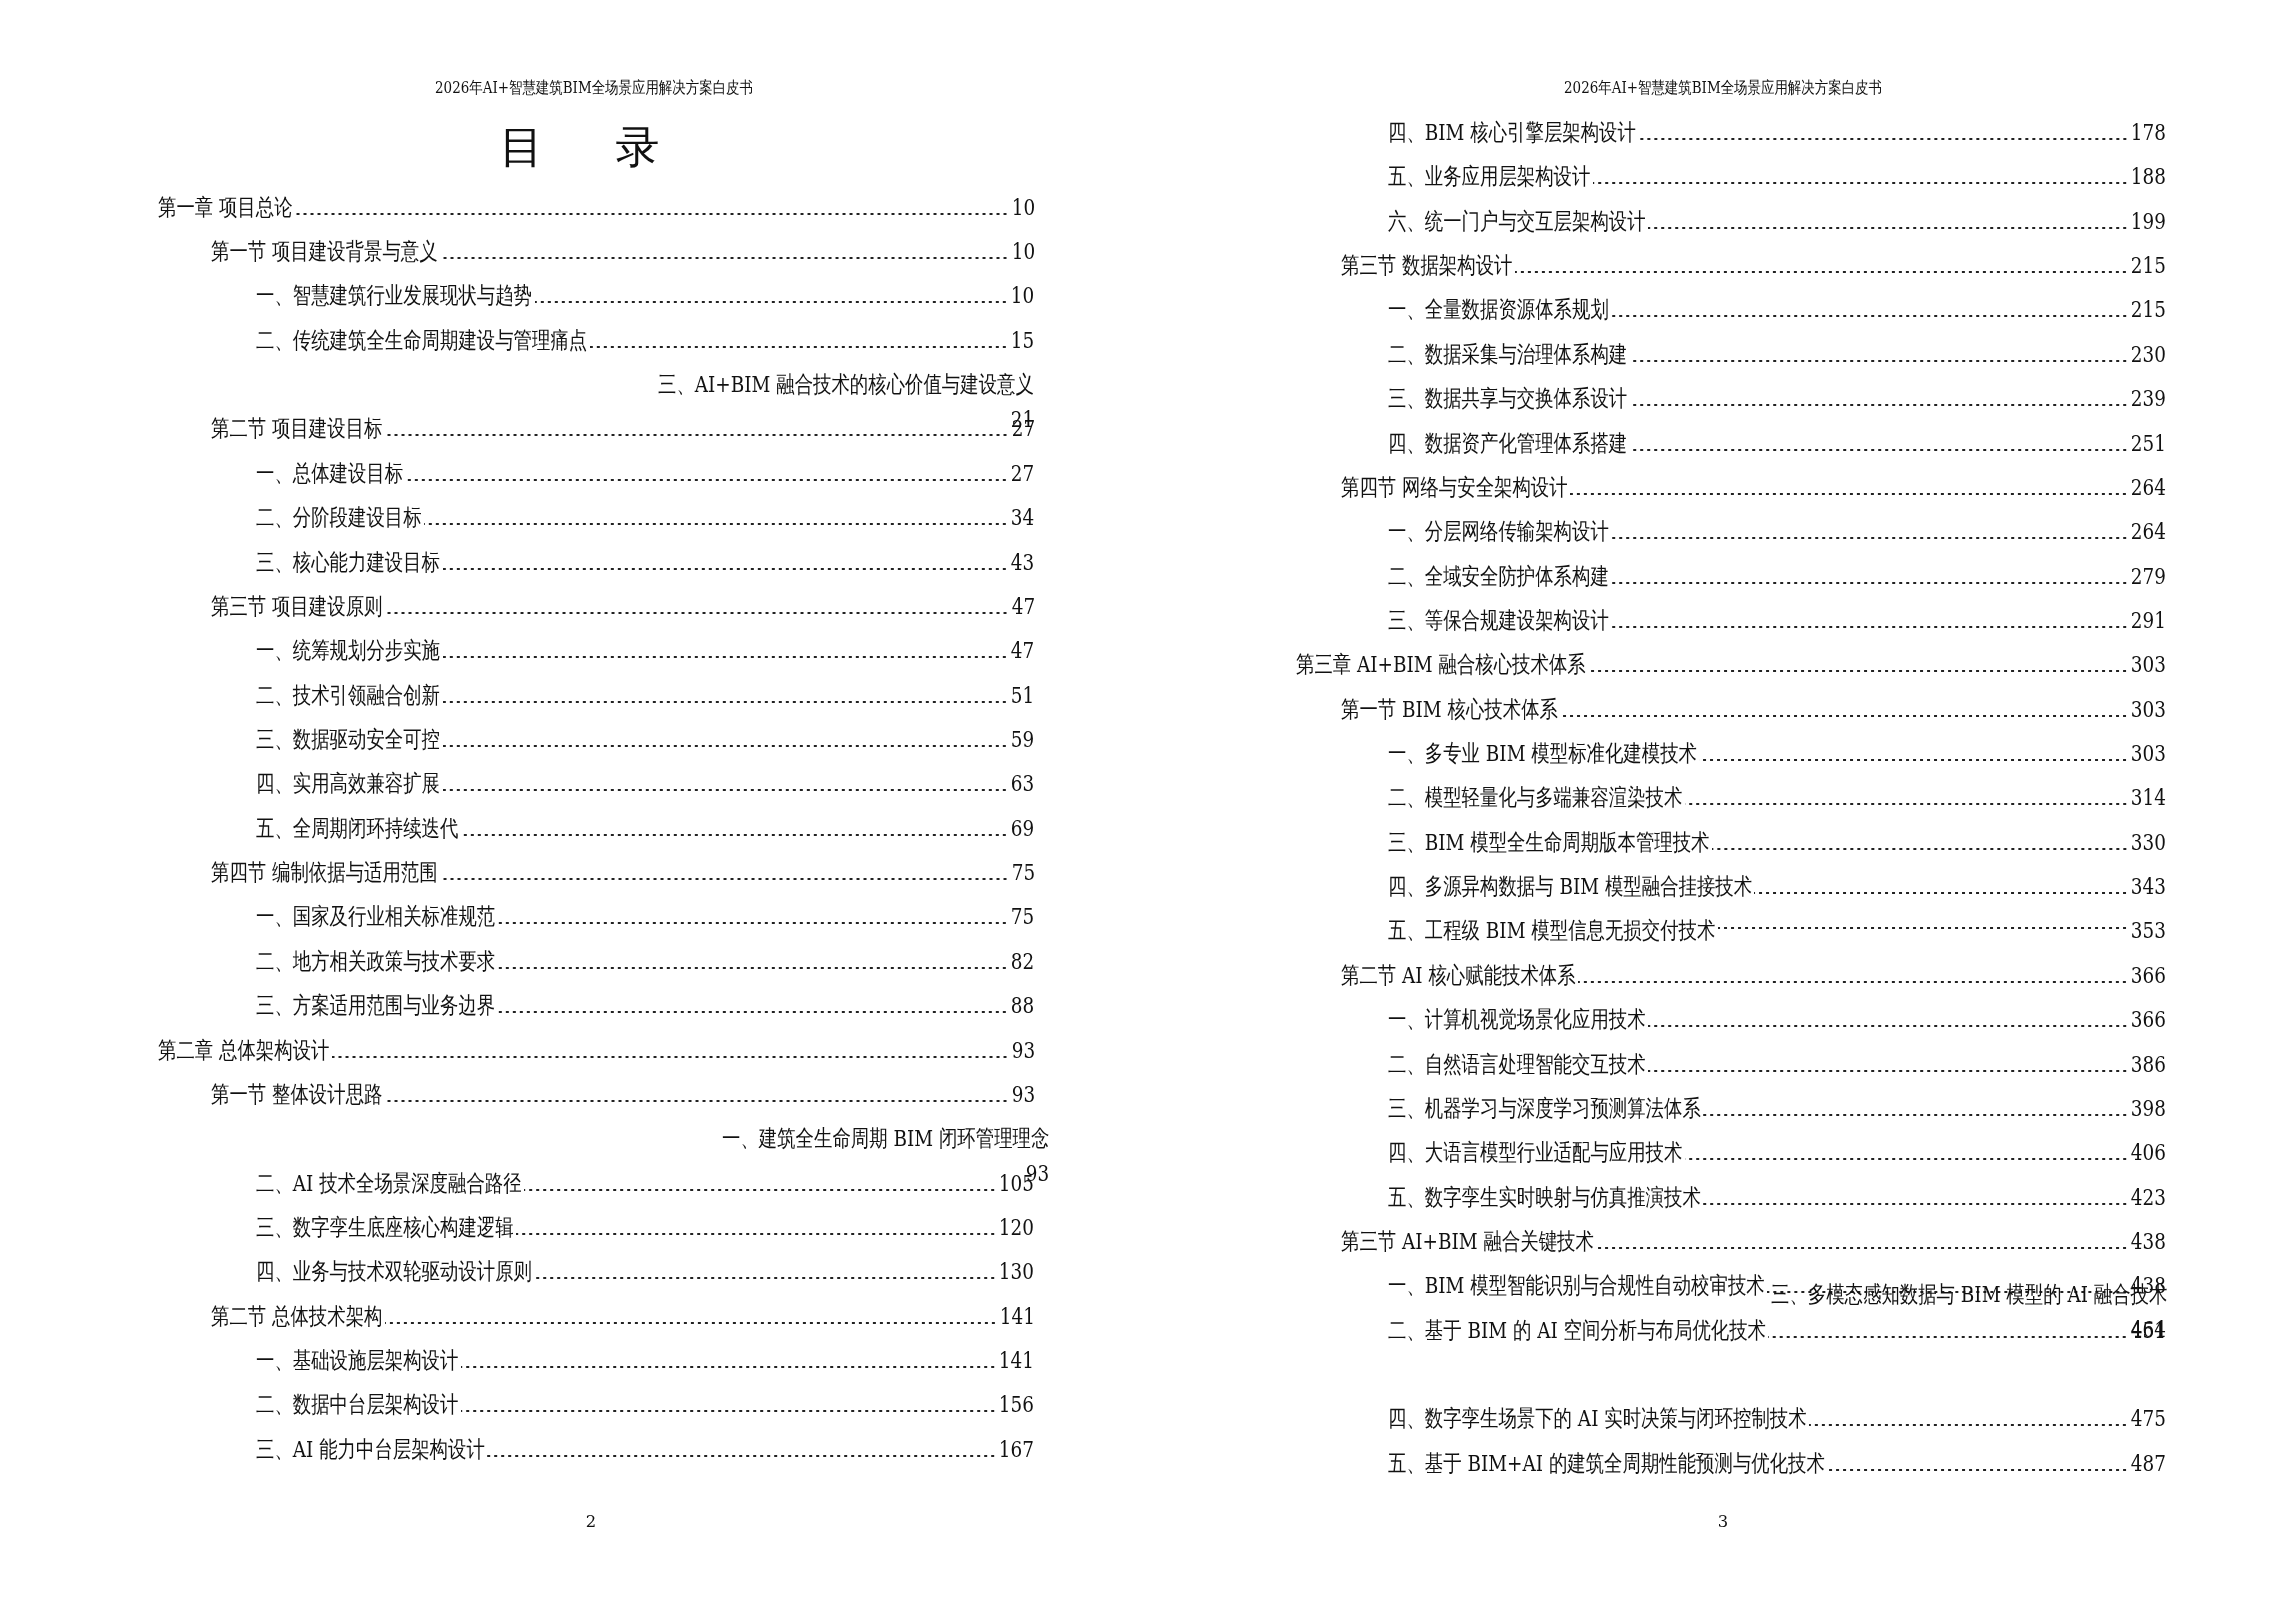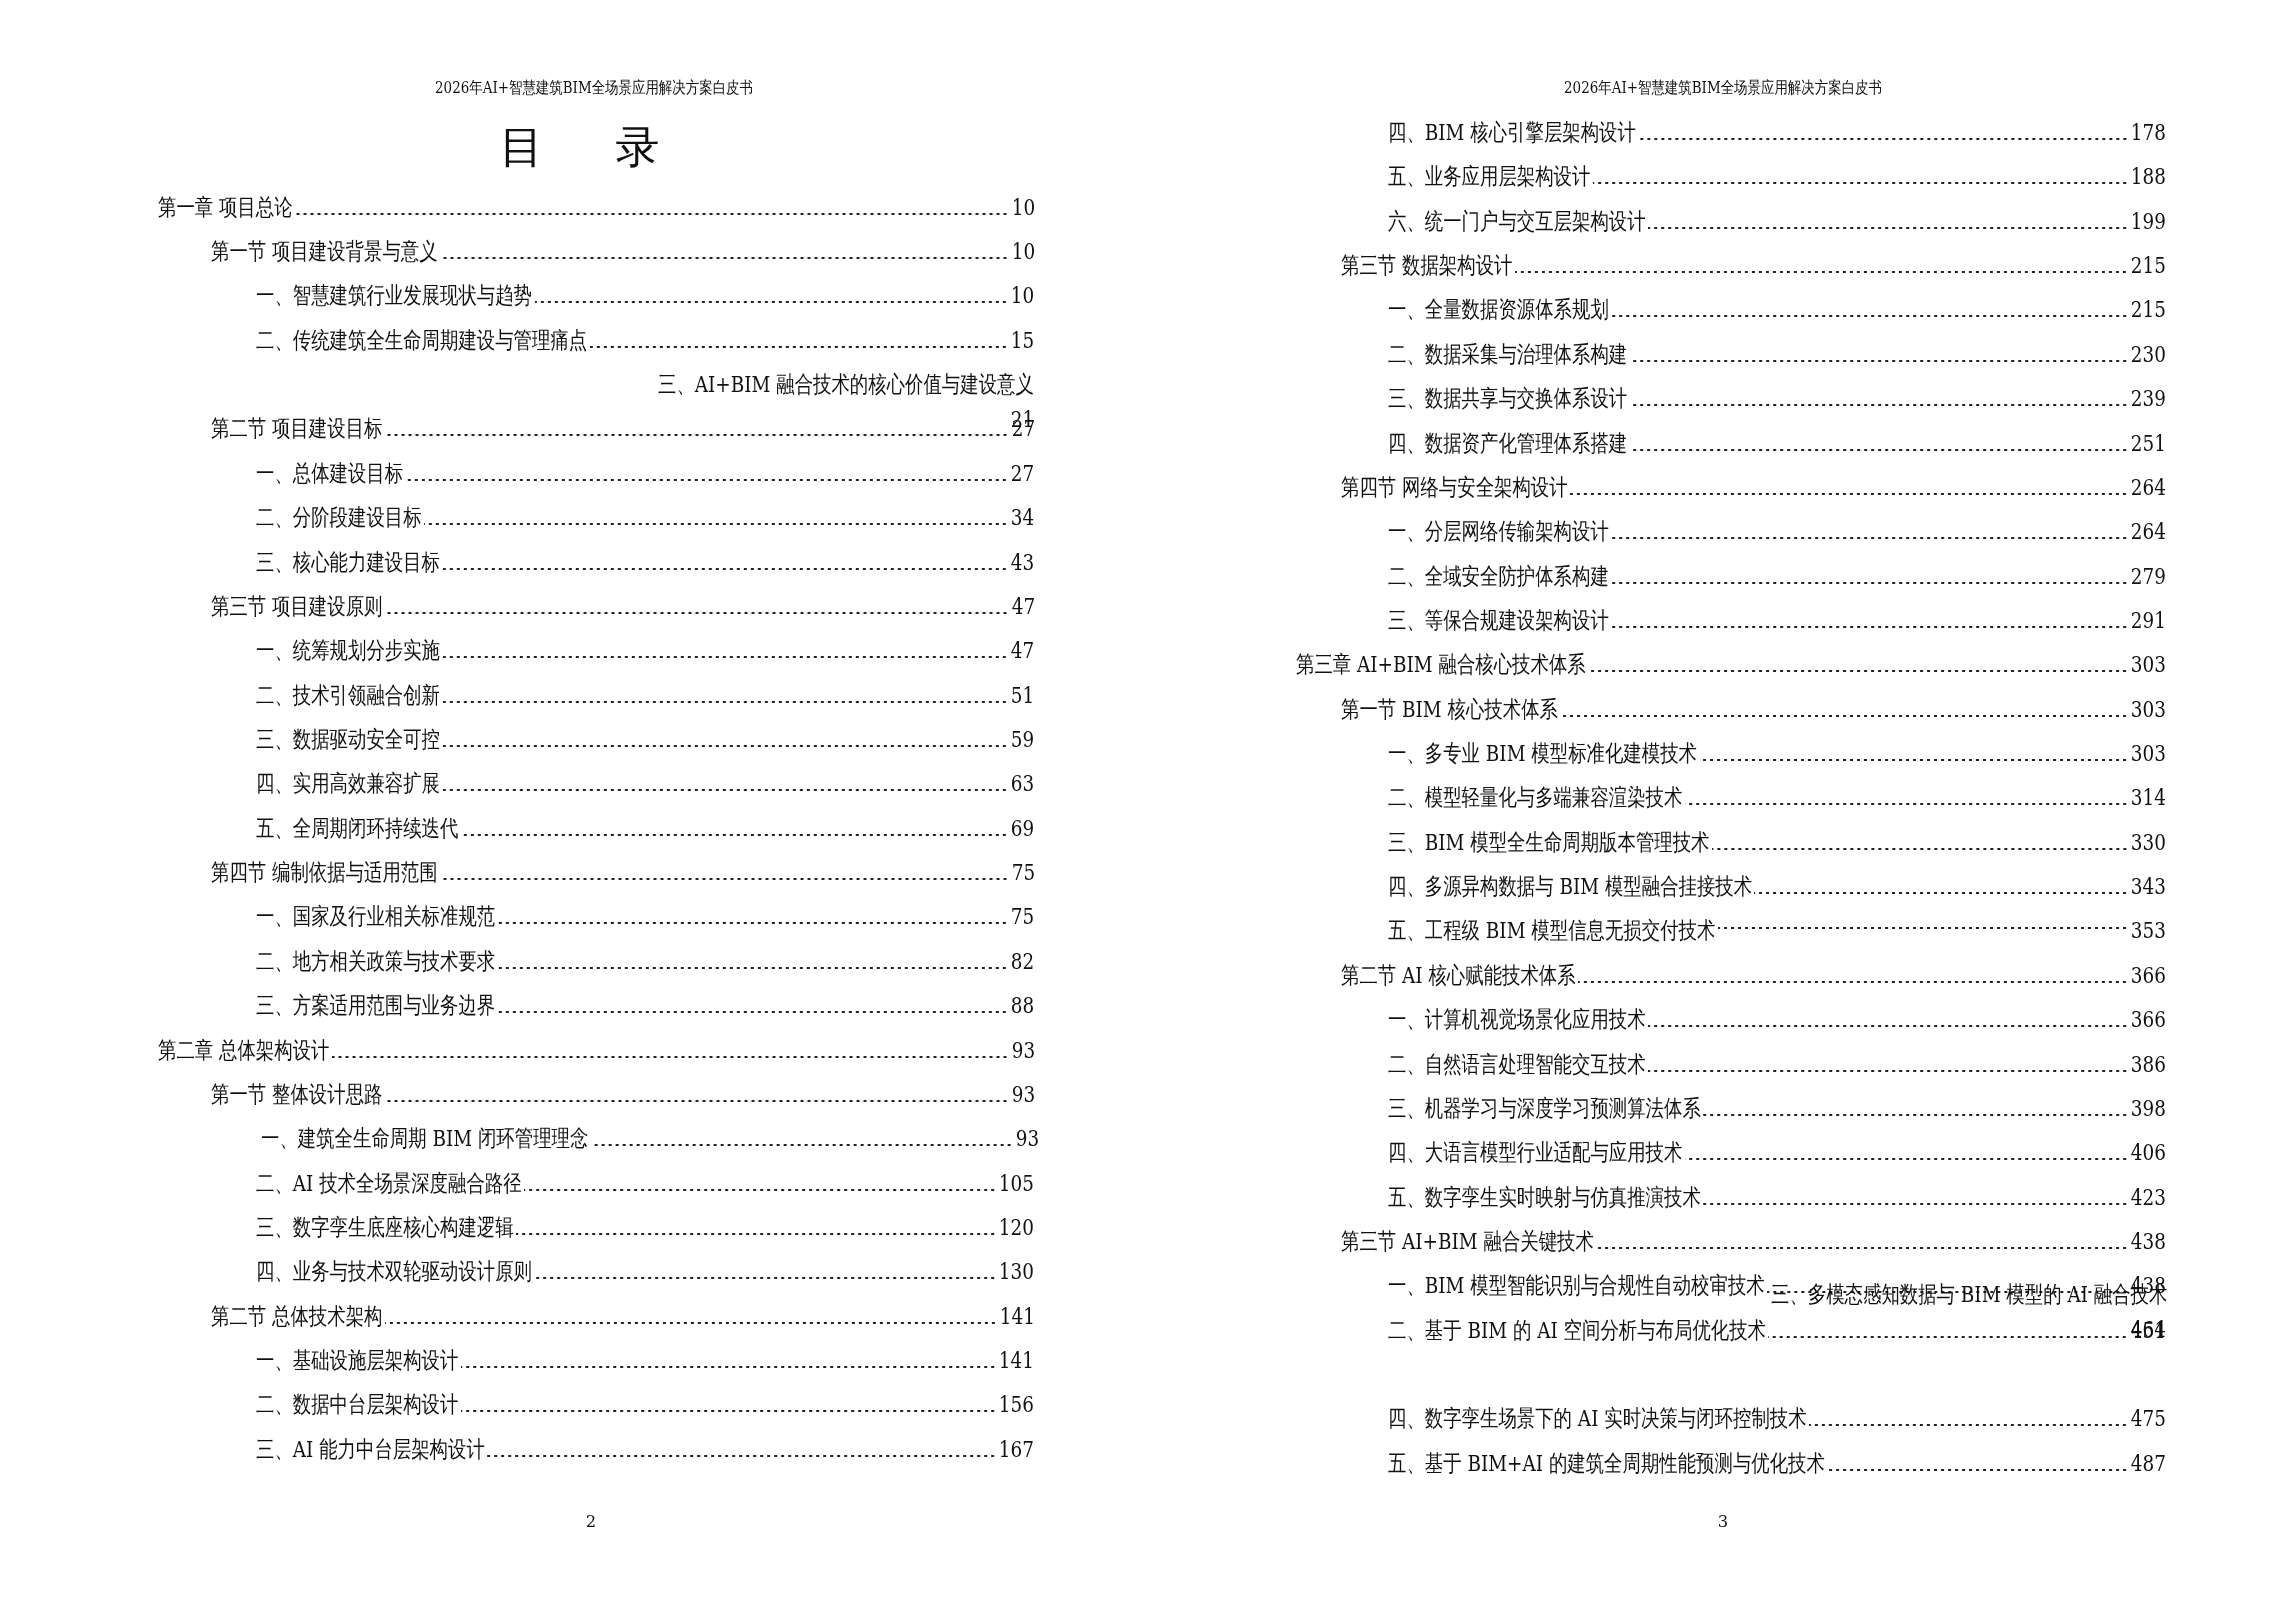--- a/index.html
+++ b/index.html
@@ -184,21 +184,21 @@
       <div class="toc-row" style="left: 158px; width: 877px; top: 1036px;">
         <span class="toc-label" style="margin-right: -43px;">第二章 总体架构设计</span>
         <span class="toc-leader"></span>
         <span class="toc-page" style="margin-left: -5.9px;">93</span>
       </div>
       <div class="toc-row" style="left: 211px; width: 824px; top: 1080px;">
         <span class="toc-label" style="margin-right: -43px;">第一节 整体设计思路</span>
         <span class="toc-leader"></span>
         <span class="toc-page" style="margin-left: -5.9px;">93</span>
       </div>
-      <div class="toc-row" style="left: 261px; width: 778px; top: 1124px;">
+      <div class="toc-row" style="left: 271px; width: 778px; top: 1124px; flex-direction: column;">
         <span class="toc-label" style="margin-right: -82px;">一、建筑全生命周期 BIM 闭环管理理念</span>
         <span class="toc-leader"></span>
         <span class="toc-page" style="margin-left: -5.9px;">93</span>
       </div>
       <div class="toc-row" style="left: 256px; width: 778px; top: 1169px;">
         <span class="toc-label" style="margin-right: -67px;">二、AI 技术全场景深度融合路径</span>
         <span class="toc-leader"></span>
         <span class="toc-page" style="margin-left: -8.9px;">105</span>
       </div>
       <div class="toc-row" style="left: 256px; width: 778px; top: 1213px;">

